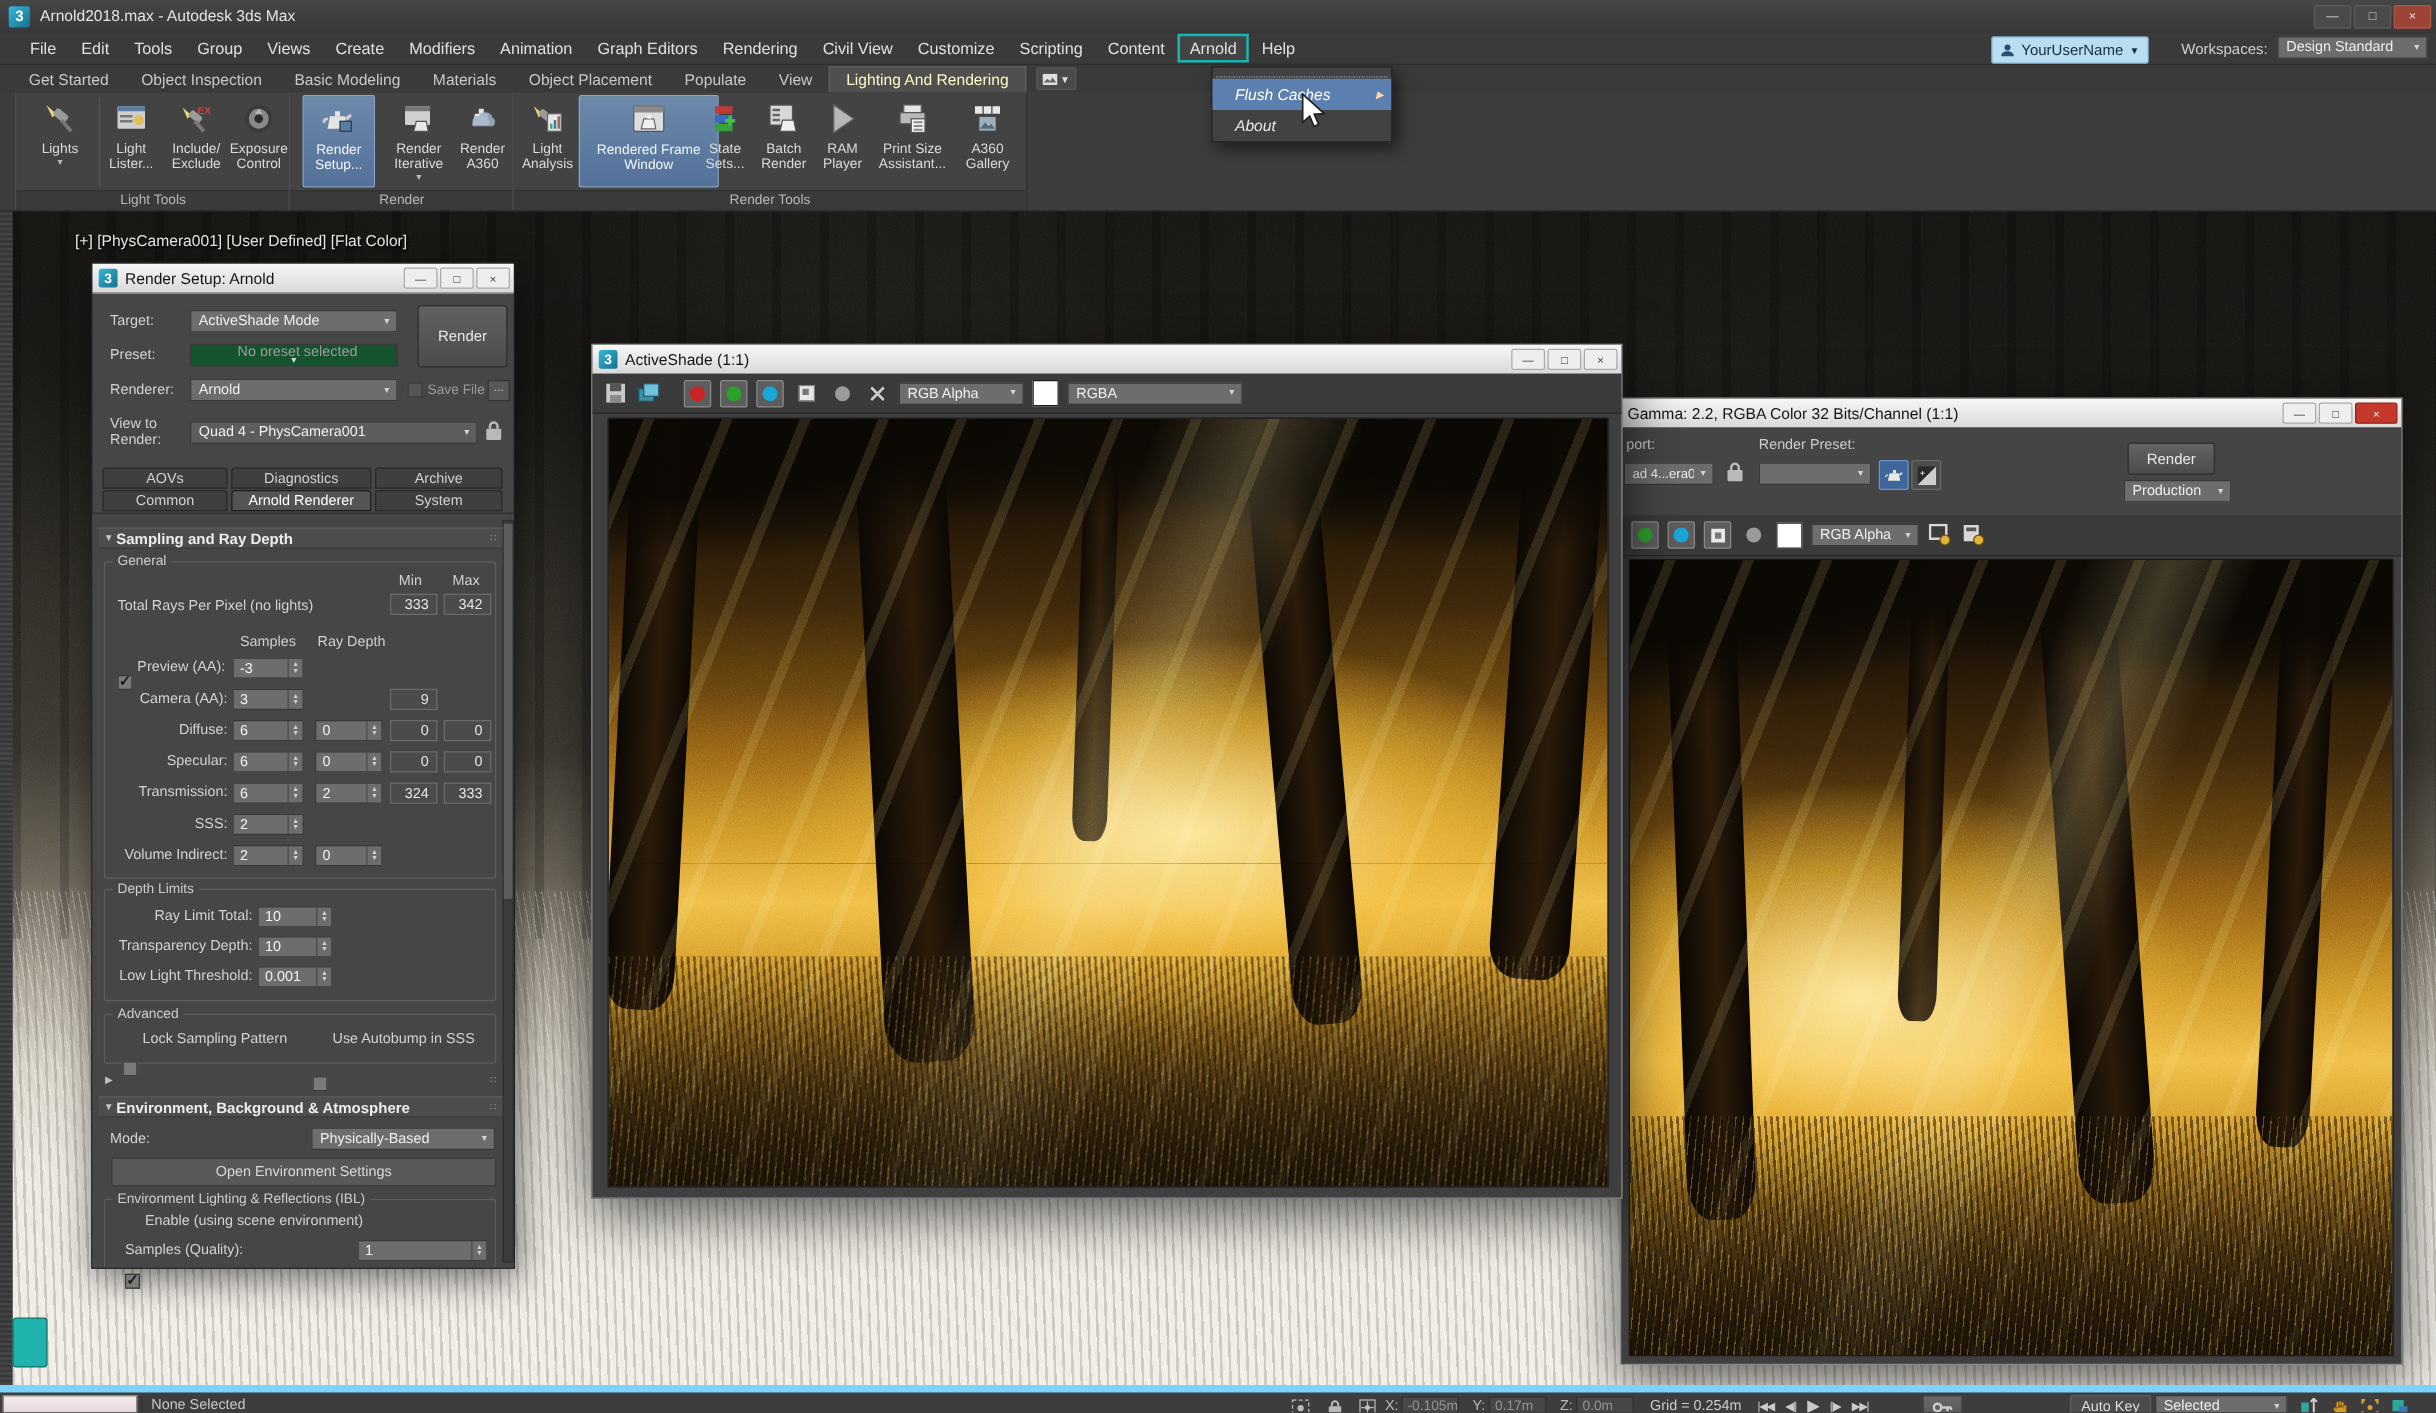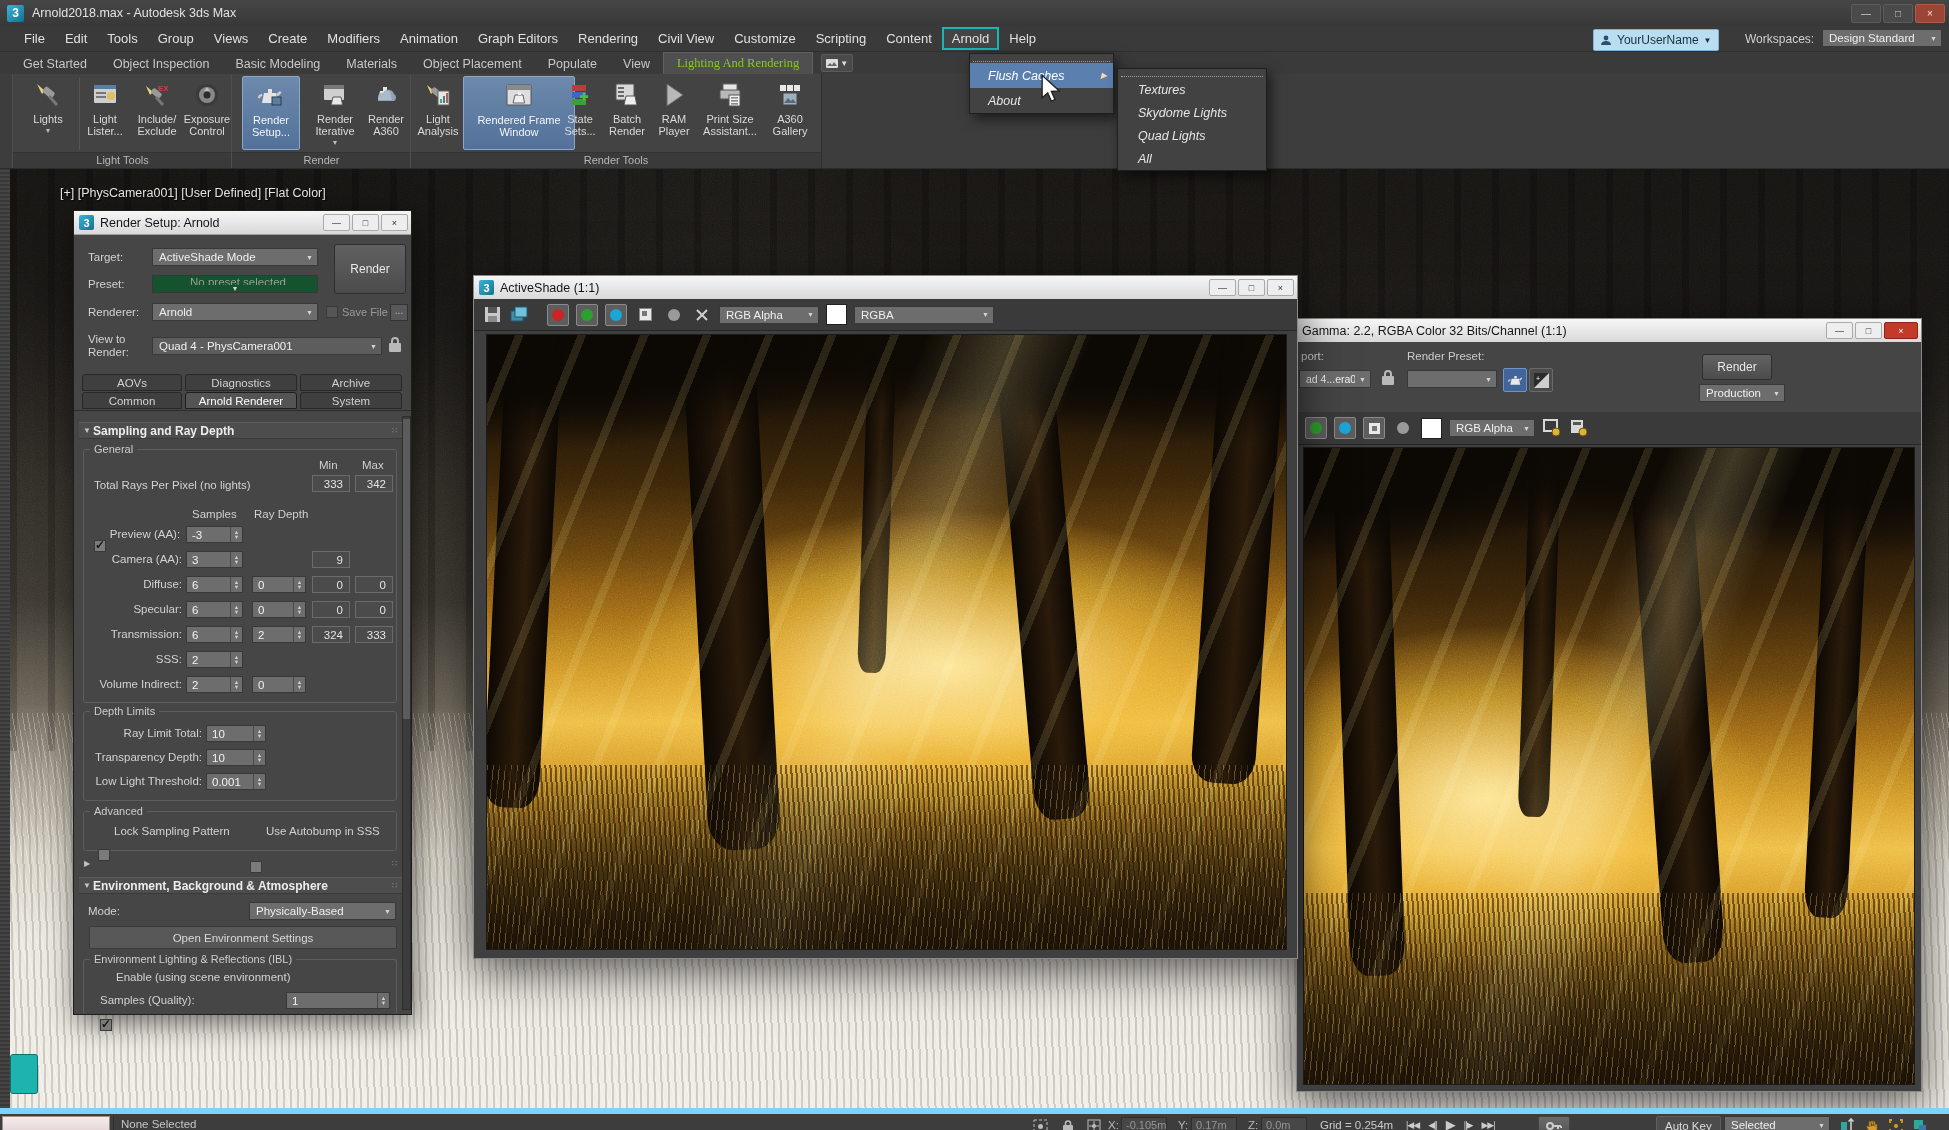--- a/index.html
+++ b/index.html
@@ -26,21 +26,21 @@
   .mitem.arnold{border:2px solid #18b7b4;padding:2px 8px;background:#444;}
 
   .userchip{left:1593px;top:29px;height:20px;background:#b9ddf1;border:1px solid #7fb3cf;border-radius:2px;
             color:#17303f;font-size:12px;display:flex;align-items:center;padding:0 6px;gap:5px;}
   .wslabel{left:1745px;top:32px;color:#cfcfcf;font-size:12px;}
   .wsdd{left:1822px;top:29px;width:120px;}
 
   
   .ribtabs{left:0;top:52px;width:100%;height:22px;background:#3a3a3a;display:flex;align-items:flex-end;padding-left:10px;box-sizing:border-box;}
   .rtab{padding:3px 13px;font-size:12.5px;color:#c8c8c8;white-space:nowrap;}
-  .rtab.active{background:#4f4f4f;color:#84cc16;border:1px solid #606060;border-bottom:none;font-family:Liberation Serif, serif;}
+  .rtab.active{background:#4f4f4f;color:#fef9c3;border:1px solid #606060;border-bottom:none;}
   .ribdd{width:30px;height:16px;margin:0 0 2px 8px;background:#4a4a4a;border:1px solid #5a5a5a;border-radius:2px;
          display:flex;align-items:center;justify-content:center;gap:2px;color:#ddd;font-size:8px;}
   .ribbon{left:0;top:74px;width:100%;height:94px;background:#3d3d3d;border-bottom:1px solid #2c2c2c;}
   .rpanel{position:absolute;top:0;height:94px;background:#434343;border-right:1px solid #2f2f2f;border-left:1px solid #4e4e4e;}
   .rplabel{position:absolute;left:0;right:0;bottom:0;height:15px;background:#3a3a3a;border-top:1px solid #333;
            color:#b7b7b7;font-size:11px;text-align:center;line-height:15px;}
   .rbtn{position:absolute;top:2px;height:74px;display:flex;flex-direction:column;align-items:center;
         padding-top:3px;box-sizing:border-box;color:#dadada;font-size:11px;line-height:12px;text-align:center;}
   .rbtn.hl{background:linear-gradient(#6d89ab,#53719a);border:1px solid #8ba8c8;border-radius:2px;color:#f2f6fa;}
   .ricon{width:32px;height:32px;display:flex;align-items:center;justify-content:center;margin-bottom:2px;}
@@ -818,35 +818,20 @@
   <div class="ab pmenu" style="left:969px;top:53px;width:143px">
     <div class="tear"></div>
     <div class="pitem hl">
       <span>Flush Caches</span>
       <span class="subarr">▶</span>
     </div>
     <div class="pitem">
       <span>About</span>
     </div>
   </div>
-  <div class="ab pmenu" style="left:1117px;top:68px;width:148px">
-    <div class="tear"></div>
-    <div class="pitem" style="height:23px;padding-left:20px">
-        <span>Textures</span>
-      </div>
-    <div class="pitem" style="height:23px;padding-left:20px">
-        <span>Skydome Lights</span>
-      </div>
-    <div class="pitem" style="height:23px;padding-left:20px">
-        <span>Quad Lights</span>
-      </div>
-    <div class="pitem" style="height:23px;padding-left:20px">
-        <span>All</span>
-      </div>
-  </div>
 
   <svg class="ab cursor" style="left:1040px;top:74px" width="22" height="30" viewBox="0 0 15 22">
     <path d="M1 1v16.5l4.1-3.6 2.6 6 2.7-1.2-2.6-5.9 5.8-.4z" fill="#fff" stroke="#222" stroke-width="1"></path>
   </svg>
 
   <div class="ab sbar">
     <div class="ab" style="left:2px;top:2px;width:106px;height:17px;background:linear-gradient(#f5ebeb,#e3d3d3);border:1px solid #9d8c8c"></div>
     <div class="ab" style="left:113px;top:2px;bottom:2px;width:1px;background:#2e2e2e"></div>
     <div class="ab" style="left:121px;top:4px;font-size:11.5px;color:#c6c6c6">None Selected</div>
 

